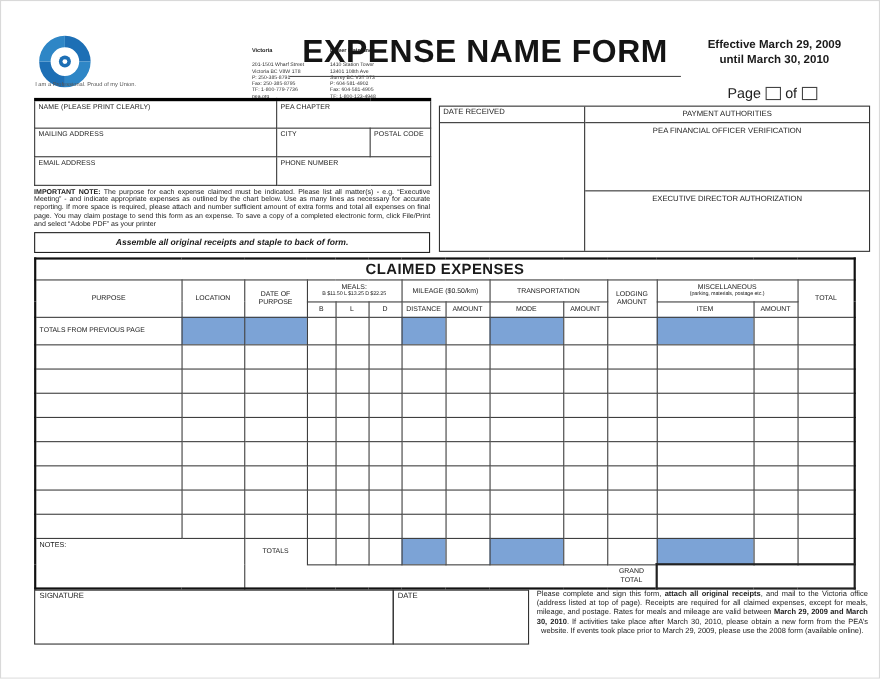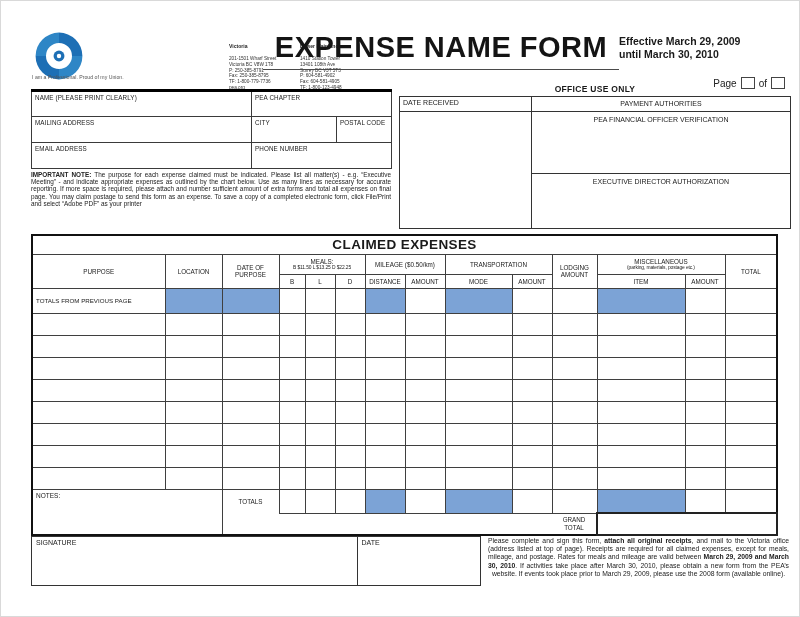--- a/index.html
+++ b/index.html
@@ -8,22 +8,22 @@
   .canvas { position:relative; width:800px; height:617px; background:#fff; border:1px solid #d9d9d9; overflow:hidden; }
 
   
   .logo { position:absolute; left:30px; top:29px; width:56px; height:52px; }
   .orgname { position:absolute; left:90px; top:32px; width:140px; font-weight:bold; font-size:14.5px; line-height:13.5px; letter-spacing:-0.2px; color:#1c1c1c; }
   .tagline { position:absolute; left:31px; top:73px; width:180px; font-size:5.2px; color:#555; }
   .addr { position:absolute; top:37px; width:66px; font-size:4.7px; line-height:5.9px; color:#333; white-space:pre-line; }
   .addr .atitle { font-size:5.1px; font-weight:bold; color:#222; }
   .addr1 { left:228px; } .addr2 { left:299px; }
   .formtitle { position:absolute; left:262px; top:30px; width:356px; text-align:center; font-size:29px; font-weight:bold; letter-spacing:0.5px; white-space:nowrap; border-bottom:1px solid #4a4a4a; padding-bottom:5px; color:#141414; }
-  .effective { position:absolute; left:618px; top:34px; width:170px; text-align:left; font-weight:bold; font-size:10.5px; line-height:13px; white-space:pre-line; }
-  .pageof { position:absolute; left:618px; top:76px; width:170px; text-align:right; font-size:10px; color:#222; }
+  .effective { position:absolute; left:618px; top:34px; width:170px; text-align:center; font-weight:bold; font-size:10.5px; line-height:13px; white-space:pre-line; }
+  .pageof { position:absolute; left:618px; top:76px; width:170px; text-align:center; font-size:13px; color:#222; }
   .pgbox { display:inline-block; width:14px; height:12px; border:1.5px solid #444; background:#fff; vertical-align:-2px; margin:0 4px; }
 
   
   .claimant { position:absolute; left:30px; top:88px; width:360px; border-collapse:collapse; table-layout:fixed; border-top:3px solid #000; }
   .claimant td { border:1px solid #3a3a3a; height:26px; vertical-align:top; padding:2px 3px; font-size:6.3px; letter-spacing:0.1px; }
 
   
   .impnote { position:absolute; left:30px; top:170px; width:360px; font-size:6.4px; line-height:7.2px; text-align:justify; color:#222; }
   .impnote b { font-weight:bold; }
   .assemble { position:absolute; left:30px; top:210px; width:360px; border:1.5px solid #222; text-align:center; font-weight:bold; font-style:italic; font-size:7.8px; padding:4px 2px; }
@@ -123,22 +123,22 @@
       <td><span>POSTAL CODE</span></td>
     </tr>
     <tr>
       <td><span>EMAIL ADDRESS</span></td>
       <td colspan="2"><span>PHONE NUMBER</span></td>
     </tr>
   </tbody>
     </table>
 
   <p class="impnote"><b>IMPORTANT NOTE:</b><span> The purpose for each expense claimed must be indicated. Please list all matter(s) - e.g. “Executive Meeting” - and indicate appropriate expenses as outlined by the chart below. Use as many lines as necessary for accurate reporting. If more space is required, please attach and number sufficient amount of extra forms and total all expenses on final page. You may claim postage to send this form as an expense. To save a copy of a completed electronic form, click File/Print and select “Adobe PDF” as your printer</span></p>
-
-  <div class="officetitle">OFFICE USE ONLY</div>
+  <div class="assemble">Assemble all original receipts and staple to back of form.</div>
+
   <div class="office">
     <div class="left">
       <div class="hdr">DATE RECEIVED</div>
       <div class="body"></div>
     </div>
     <div class="right">
       <div class="hdr">PAYMENT AUTHORITIES</div>
       <div class="fin"><span>PEA FINANCIAL OFFICER VERIFICATION</span></div>
       <div class="exec"><span>EXECUTIVE DIRECTOR AUTHORIZATION</span></div>
     </div>

